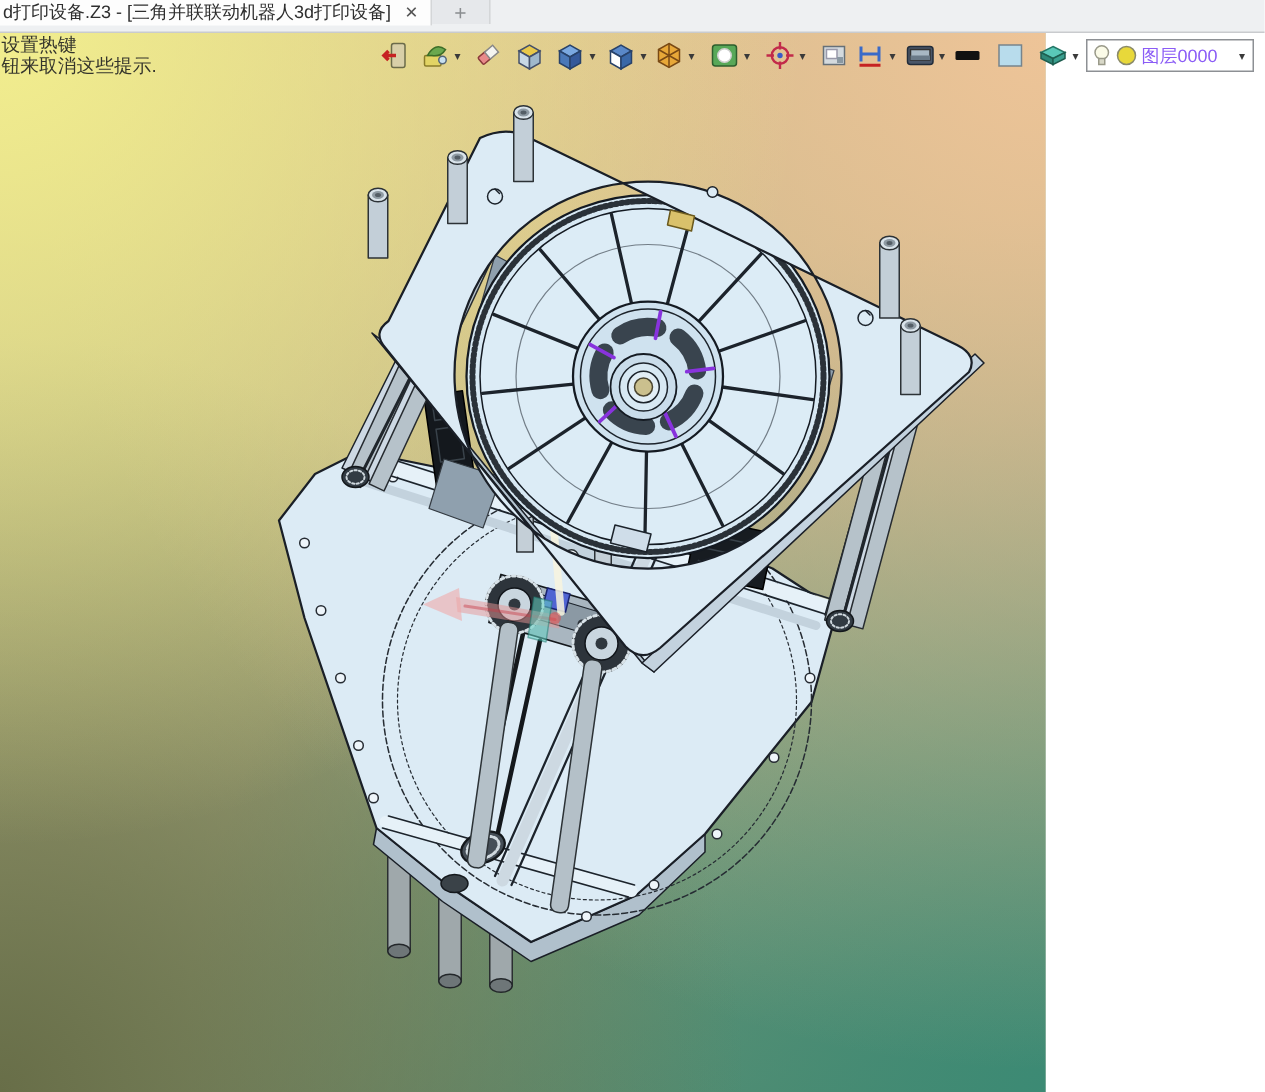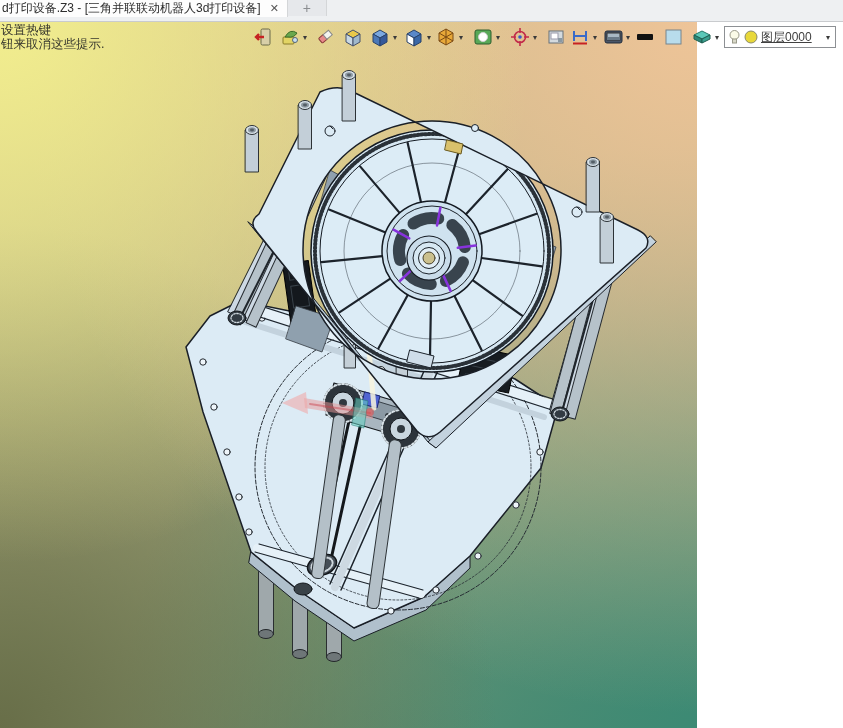--- a/index.html
+++ b/index.html
@@ -21,21 +21,21 @@
       radial-gradient(115% 115% at 0% 100%, rgba(104,110,72,1) 0%,  rgba(104,110,72,0) 62%),
       radial-gradient(125% 125% at 100% 100%, rgba(60,138,116,1) 0%, rgba(60,138,116,0) 66%),
       linear-gradient(155deg,#d2c48a 0%,#a5a87e 55%,#5f8a6e 100%);}
   .hint{position:absolute;left:1px;top:2px;font-size:12.5px;line-height:14px;color:#35352c;z-index:5;}
   
   .toolbar{position:absolute;left:250px;top:4px;height:24px;display:flex;align-items:center;z-index:10;}
   .tbtn{width:22px;height:22px;display:flex;align-items:center;justify-content:center;cursor:pointer;flex:0 0 auto;}
   .dd{font-size:8px;color:#3a3a3a;width:8px;text-align:center;cursor:pointer;flex:0 0 auto;}
   .layer-combo{height:20px;background:#ffffff;border:1px solid #8d9094;display:flex;
     align-items:center;padding:0 3px;margin-left:3px;width:104px;flex:0 0 auto;}
-  .layer-combo .lbl{font-size:12px;color:#404040;margin-left:3px;white-space:nowrap;text-decoration:underline;}
+  .layer-combo .lbl{font-size:12px;color:#8b5cf6;margin-left:3px;white-space:nowrap;}
   .layer-combo .dd{margin-left:auto;}
   .model-svg{position:absolute;left:0;top:0;width:843px;height:707px;z-index:2;}
 </style>
 </head>
 <body>
 
 <div class="viewport">
 
   <div class="hint">
     <div>设置热键</div>

